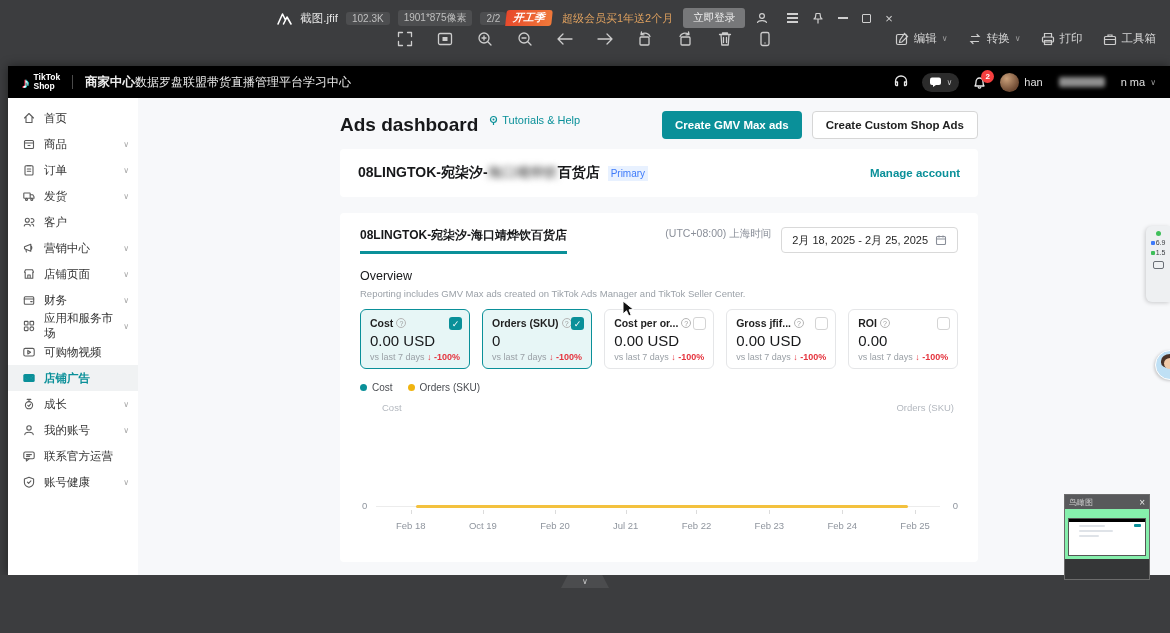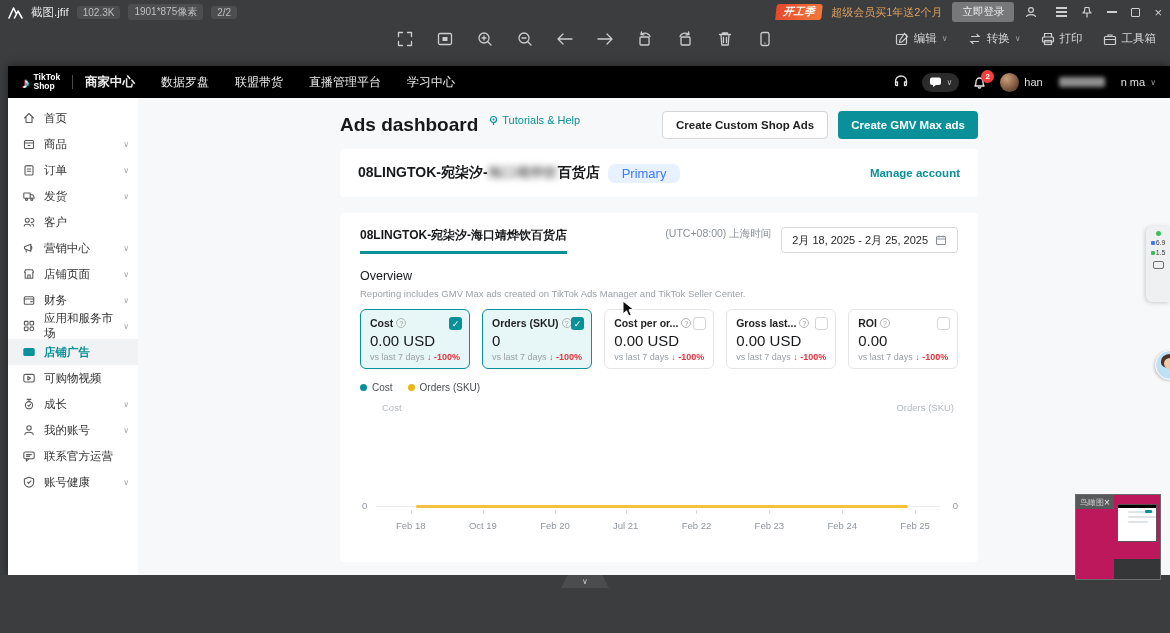--- a/index.html
+++ b/index.html
@@ -1,19 +1,19 @@
 <!DOCTYPE html>
 <html><head>
 <meta charset="utf-8">
 <style>
   *{box-sizing:border-box;margin:0;padding:0}
   body{width:1170px;height:633px;background:#3c3d3f;font-family:"Liberation Sans","DejaVu Sans",sans-serif;overflow:hidden;position:relative;-webkit-font-smoothing:antialiased}
   svg{display:block}
   
-  .titlebar{position:absolute;top:0;left:0;right:0;height:22px;display:flex;align-items:center;justify-content:space-between;padding:12px 8px;color:#d8d8d8}
+  .titlebar{position:absolute;top:0;left:0;right:0;height:22px;display:flex;align-items:center;justify-content:center;padding:18px 8px;color:#d8d8d8}
   .tb-left{display:flex;align-items:center;gap:8px}
   .fname{font-size:11.5px;color:#e3e3e3}
   .chip{background:#4d4e50;color:#bfbfbf;font-size:10px;padding:1px 6px;border-radius:3px}
   .tb-right{display:flex;align-items:center;gap:10px}
   .promo-tag{background:linear-gradient(100deg,#e8472b,#f07a3a);color:#fff;font-size:10.5px;font-style:italic;font-weight:bold;padding:1px 7px;border-radius:3px 3px 3px 0;transform:skewX(-6deg)}
   .promo-text{color:#dfa15f;font-size:11px}
   .login-btn{background:#77787a;color:#f0f0f0;font-size:10.5px;border:none;border-radius:3px;padding:3px 10px;cursor:pointer}
   .win-ctl{display:flex;align-items:center;gap:14px;margin-left:8px;color:#cfcfcf}
   .hamb{display:flex;flex-direction:column;gap:2.5px}
   .hamb i{width:11px;height:1.4px;background:#cfcfcf;display:block}
@@ -28,21 +28,21 @@
   .tool-right .grp{display:flex;align-items:center;gap:5px;cursor:pointer}
   .tool-right svg{stroke:#cdcdcd;fill:none;stroke-width:1.2;stroke-linecap:round}
   .ddn{font-size:8px;color:#9d9d9d}
   
   .shot{position:absolute;left:8px;top:66px;width:1162px;height:509px;background:#f7f8fa;overflow:hidden;box-shadow:0 0 10px rgba(0,0,0,.45)}
   .tt-header{height:32px;background:#000;display:flex;align-items:center;padding:0 14px;color:#fff}
   .brand{display:flex;align-items:center;gap:4px}
   .note{font-size:15px;color:#fff;text-shadow:1px 0 #25f4ee,-1px 0 #fe2c55}
   .brand-txt{font-size:8.5px;font-weight:bold;line-height:1.05}
   .hdr-div{width:1px;height:14px;background:#4a4a4a;margin:0 12px}
-  .tt-nav{display:flex;align-items:center;gap:26px;font-size:12px;color:#ececec}
+  .tt-nav{display:flex;align-items:center;font-size:12px;color:#ececec}
   .tt-nav .nav-item{cursor:pointer;white-space:nowrap}
   .tt-nav .nav-item.active{font-weight:bold;font-size:12.5px}
   .hdr-right{margin-left:auto;display:flex;align-items:center;gap:13px}
   .hdr-right svg{stroke:#e8e8e8;fill:none;stroke-width:1.3;stroke-linecap:round;stroke-linejoin:round}
   .chat-pill{background:#2b2b2b;border-radius:10px;height:19px;padding:0 7px;display:flex;align-items:center;gap:4px;cursor:pointer}
   .bell-wrap{position:relative;cursor:pointer}
   .bell-badge{position:absolute;top:-5px;right:-7px;background:#f53f3f;color:#fff;border-radius:7px;font-size:8px;min-width:13px;height:13px;display:flex;align-items:center;justify-content:center;font-weight:bold}
   .hdr-user{display:flex;align-items:center;gap:5px;cursor:pointer}
   .avatar{width:19px;height:19px;border-radius:50%;background:radial-gradient(circle at 35% 30%,#caa07a,#6e4a33 70%)}
   .uname{font-size:11px;color:#e0e0e0;display:flex;align-items:center;gap:14px}
@@ -64,21 +64,21 @@
   .tut-link{display:flex;align-items:center;gap:3px;color:#0a9099;font-size:11px;cursor:pointer}
   .ph-right{display:flex;gap:10px}
   .btn{height:28px;border-radius:4px;font-size:11.5px;font-weight:bold;padding:0 13px;cursor:pointer;font-family:inherit}
   .btn-teal{background:#0a9099;border:none;color:#fff}
   .btn-white{background:#fff;border:1px solid #d6d6d6;color:#1f1f1f}
   .card{background:#fff;border-radius:4px}
   .account-card{margin-top:8px;height:48px;display:flex;align-items:center;justify-content:space-between;padding:0 18px}
   .acct-left{display:flex;align-items:center;gap:8px}
   .acct-name{font-size:14px;font-weight:bold;color:#17181a}
   .blur-seg{filter:blur(3px);color:#777}
-  .badge-primary{background:#e8f1ff;color:#3e7bfa;font-size:13px;padding:2px 14px;border-radius:7px}
+  .badge-primary{background:#e8f1ff;color:#3e7bfa;font-size:10px;padding:2px 3px;border-radius:0}
   .manage-link{color:#0a9099;font-size:11.5px;font-weight:bold;cursor:pointer}
   .main-card{margin-top:16px;height:349px;padding:14px 20px;overflow:hidden}
   .tab-row{display:flex;justify-content:space-between;align-items:flex-start}
   .acct-tab{font-size:12px;font-weight:bold;color:#17181a;padding-bottom:7px;border-bottom:3px solid #0a9099;cursor:pointer}
   .date-area{display:flex;align-items:flex-start;gap:10px}
   .tz{font-size:10.5px;color:#8a8f99}
   .datebox{border:1px solid #d9d9d9;border-radius:4px;height:26px;display:flex;align-items:center;gap:7px;padding:0 10px;font-size:11px;color:#1f1f1f;cursor:pointer}
   .datebox svg{stroke:#8a8f99;fill:none;stroke-width:1.1}
   .ov-title{margin-top:15px;font-size:12.5px;font-weight:normal;color:#17181a}
   .ov-desc{margin-top:5px;font-size:9.5px;color:#9ba1a8}
@@ -121,21 +121,21 @@
   .chev-tab{position:absolute;top:0;left:50%;transform:translateX(-50%);width:48px;height:13px;background:#4b4c4e;clip-path:polygon(14% 0,86% 0,100% 100%,0 100%);display:flex;align-items:center;justify-content:center;color:#c9c9c9;font-size:8px;cursor:pointer}
   .thumbs{position:absolute;top:16px;left:50%;transform:translateX(-50%);display:flex;align-items:center;gap:9px}
   .qr{width:34px;height:34px;background:#fff;padding:3px;cursor:pointer}
   .qr-inner{width:100%;height:100%;background-image:repeating-linear-gradient(0deg,#111 0 2px,transparent 2px 5px),repeating-linear-gradient(90deg,#111 0 2px,#fff 2px 5px)}
   .thumb{width:56px;height:38px;background:#fff;border:2px solid #4a79e8;border-radius:2px;position:relative;overflow:hidden;cursor:pointer}
   .mini-strip{height:3px;background:#000}
   .mini-line{height:2px;background:#dfe3e8;margin:3px 6px 0 14px;border-radius:1px}
   .mini-teal{position:absolute;top:6px;right:5px;width:9px;height:3px;background:#0a9099;border-radius:1px}
   .more-btn{width:34px;height:38px;background:#4a4b4d;border-radius:3px;color:#c9c9c9;font-size:10.5px;line-height:1.2;display:flex;flex-direction:column;align-items:center;justify-content:center;cursor:pointer}
   
-  .birdview{position:absolute;right:9px;bottom:53px;width:86px;height:86px;background:#be185d;border:1px solid #6c6c6c;z-index:5;display:flex;flex-direction:row}
+  .birdview{position:absolute;right:20px;bottom:53px;width:86px;height:86px;background:#86efac;border:1px solid #6c6c6c;z-index:5;display:flex;flex-direction:column}
   .bv-head{height:14px;background:#58595b;color:#c9c9c9;font-size:8px;display:flex;align-items:center;justify-content:space-between;padding:0 4px;flex:none}
   .bv-close{color:#e8e8e8;font-size:10px;cursor:pointer}
   .bv-body{flex:1;position:relative}
   .bv-shot{position:absolute;left:3px;right:3px;top:9px;height:38px;background:#fff;border:1px solid #555;overflow:hidden}
   .bv-dark{position:absolute;left:0;right:0;bottom:0;height:20px;background:#353637}
 </style>
 </head>
 <body>
 
 <div class="titlebar">
@@ -395,37 +395,37 @@
             <svg width="14" height="14" viewBox="0 0 14 14">
               <rect x="2.4" y="2.4" width="3.6" height="3.6" rx=".6"></rect>
               <rect x="8" y="2.4" width="3.6" height="3.6" rx=".6"></rect>
               <rect x="2.4" y="8" width="3.6" height="3.6" rx=".6"></rect>
               <circle cx="9.8" cy="9.8" r="1.9"></circle>
             </svg>
           </span>
           <span>应用和服务市场</span>
           <span class="chev">∨</span>
         </div>
+        <div class="sb-item">
+          <span>
+            <svg width="14" height="14" viewBox="0 0 14 14">
+              <rect x="1.8" y="3.4" width="10.4" height="7.6" rx="1.5"></rect>
+              <path d="M5.8 5.4 L8.6 7.2 L5.8 9 Z"></path>
+            </svg>
+          </span>
+          <span>可购物视频</span>
+        </div>
         <div class="sb-item active">
           <span>
             <svg width="14" height="14" viewBox="0 0 14 14">
               <rect x="1.3" y="3" width="11.4" height="8" rx="1.5" fill="#0a9099" stroke="none"></rect>
               <text x="7" y="9.1" font-size="5.2" fill="#fff" text-anchor="middle" font-weight="bold" font-family="Liberation Sans,sans-serif">AD</text>
             </svg>
           </span>
           <span>店铺广告</span>
-        </div>
-        <div class="sb-item">
-          <span>
-            <svg width="14" height="14" viewBox="0 0 14 14">
-              <rect x="1.8" y="3.4" width="10.4" height="7.6" rx="1.5"></rect>
-              <path d="M5.8 5.4 L8.6 7.2 L5.8 9 Z"></path>
-            </svg>
-          </span>
-          <span>可购物视频</span>
         </div>
         <div class="sb-item">
           <span>
             <svg width="14" height="14" viewBox="0 0 14 14">
               <circle cx="7" cy="8.2" r="3.6"></circle>
               <path d="M5.2 2.4 H8.8 M7 2.4 V4.6 M5.8 8.4 L6.8 9.4 L8.6 7.2"></path>
             </svg>
           </span>
           <span>成长</span>
           <span class="chev">∨</span>
@@ -469,22 +469,22 @@
             <span class="tut-link">
               <svg width="11" height="11" viewBox="0 0 11 11">
                   <circle cx="5.5" cy="4.5" r="3" stroke="#0a9099" fill="none" stroke-width="1.2"></circle>
                   <path d="M5.5 7.5 V10" stroke="#0a9099" stroke-width="1.2"></path>
                   <circle cx="5.5" cy="4.5" r="1" fill="#0a9099"></circle>
                 </svg>
               <span>Tutorials &amp; Help</span>
             </span>
           </div>
           <div class="ph-right">
+            <button class="btn btn-teal">Create GMV Max ads</button>
             <button class="btn btn-white">Create Custom Shop Ads</button>
-            <button class="btn btn-teal">Create GMV Max ads</button>
           </div>
         </div>
 
         <div class="card account-card">
           <div class="acct-left">
             <span class="acct-name"><span>08LINGTOK-宛柒汐-</span><span class="blur-seg">海口靖烨饮</span><span>百货店</span></span>
             <span class="badge-primary">Primary</span>
           </div>
           <span class="manage-link">Manage account</span>
         </div>
@@ -528,21 +528,21 @@
                 <div class="m-head">
                   <span>Cost per or...</span>
                   <span class="info-i">?</span>
                 </div>
                 <span class="cbx off"></span>
                 <div class="m-value">0.00 USD</div>
                 <div class="m-compare">vs last 7 days  <span class="delta">↓ -100%</span></div>
               </div>
               <div class="metric-card">
                 <div class="m-head">
-                  <span>Gross last...</span>
+                  <span>Gross jfif...</span>
                   <span class="info-i">?</span>
                 </div>
                 <span class="cbx off"></span>
                 <div class="m-value">0.00 USD</div>
                 <div class="m-compare">vs last 7 days  <span class="delta">↓ -100%</span></div>
               </div>
               <div class="metric-card">
                 <div class="m-head">
                   <span>ROI</span>
                   <span class="info-i">?</span>

